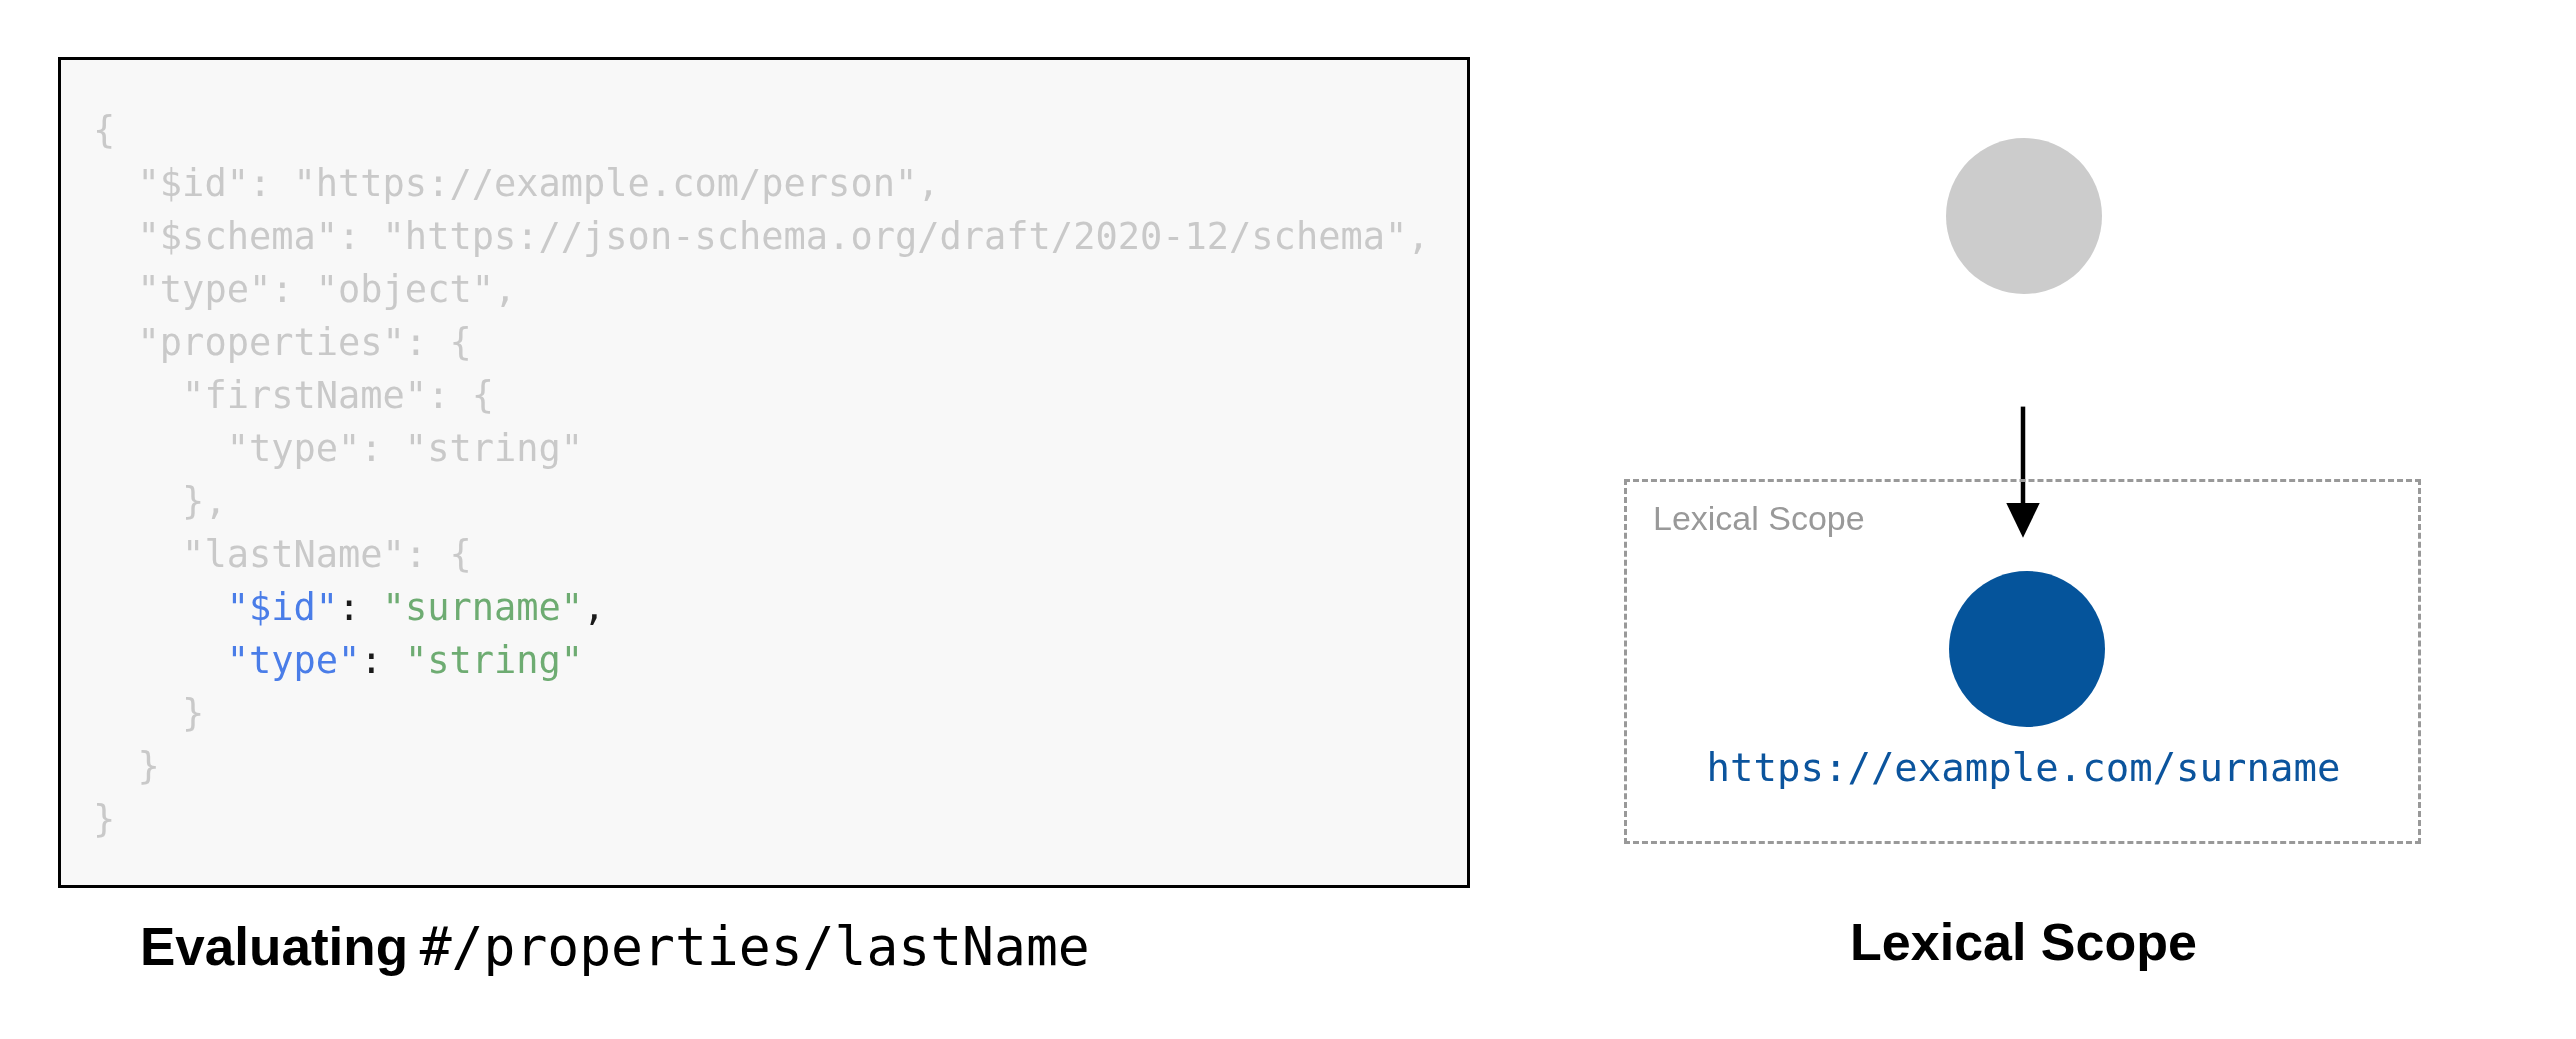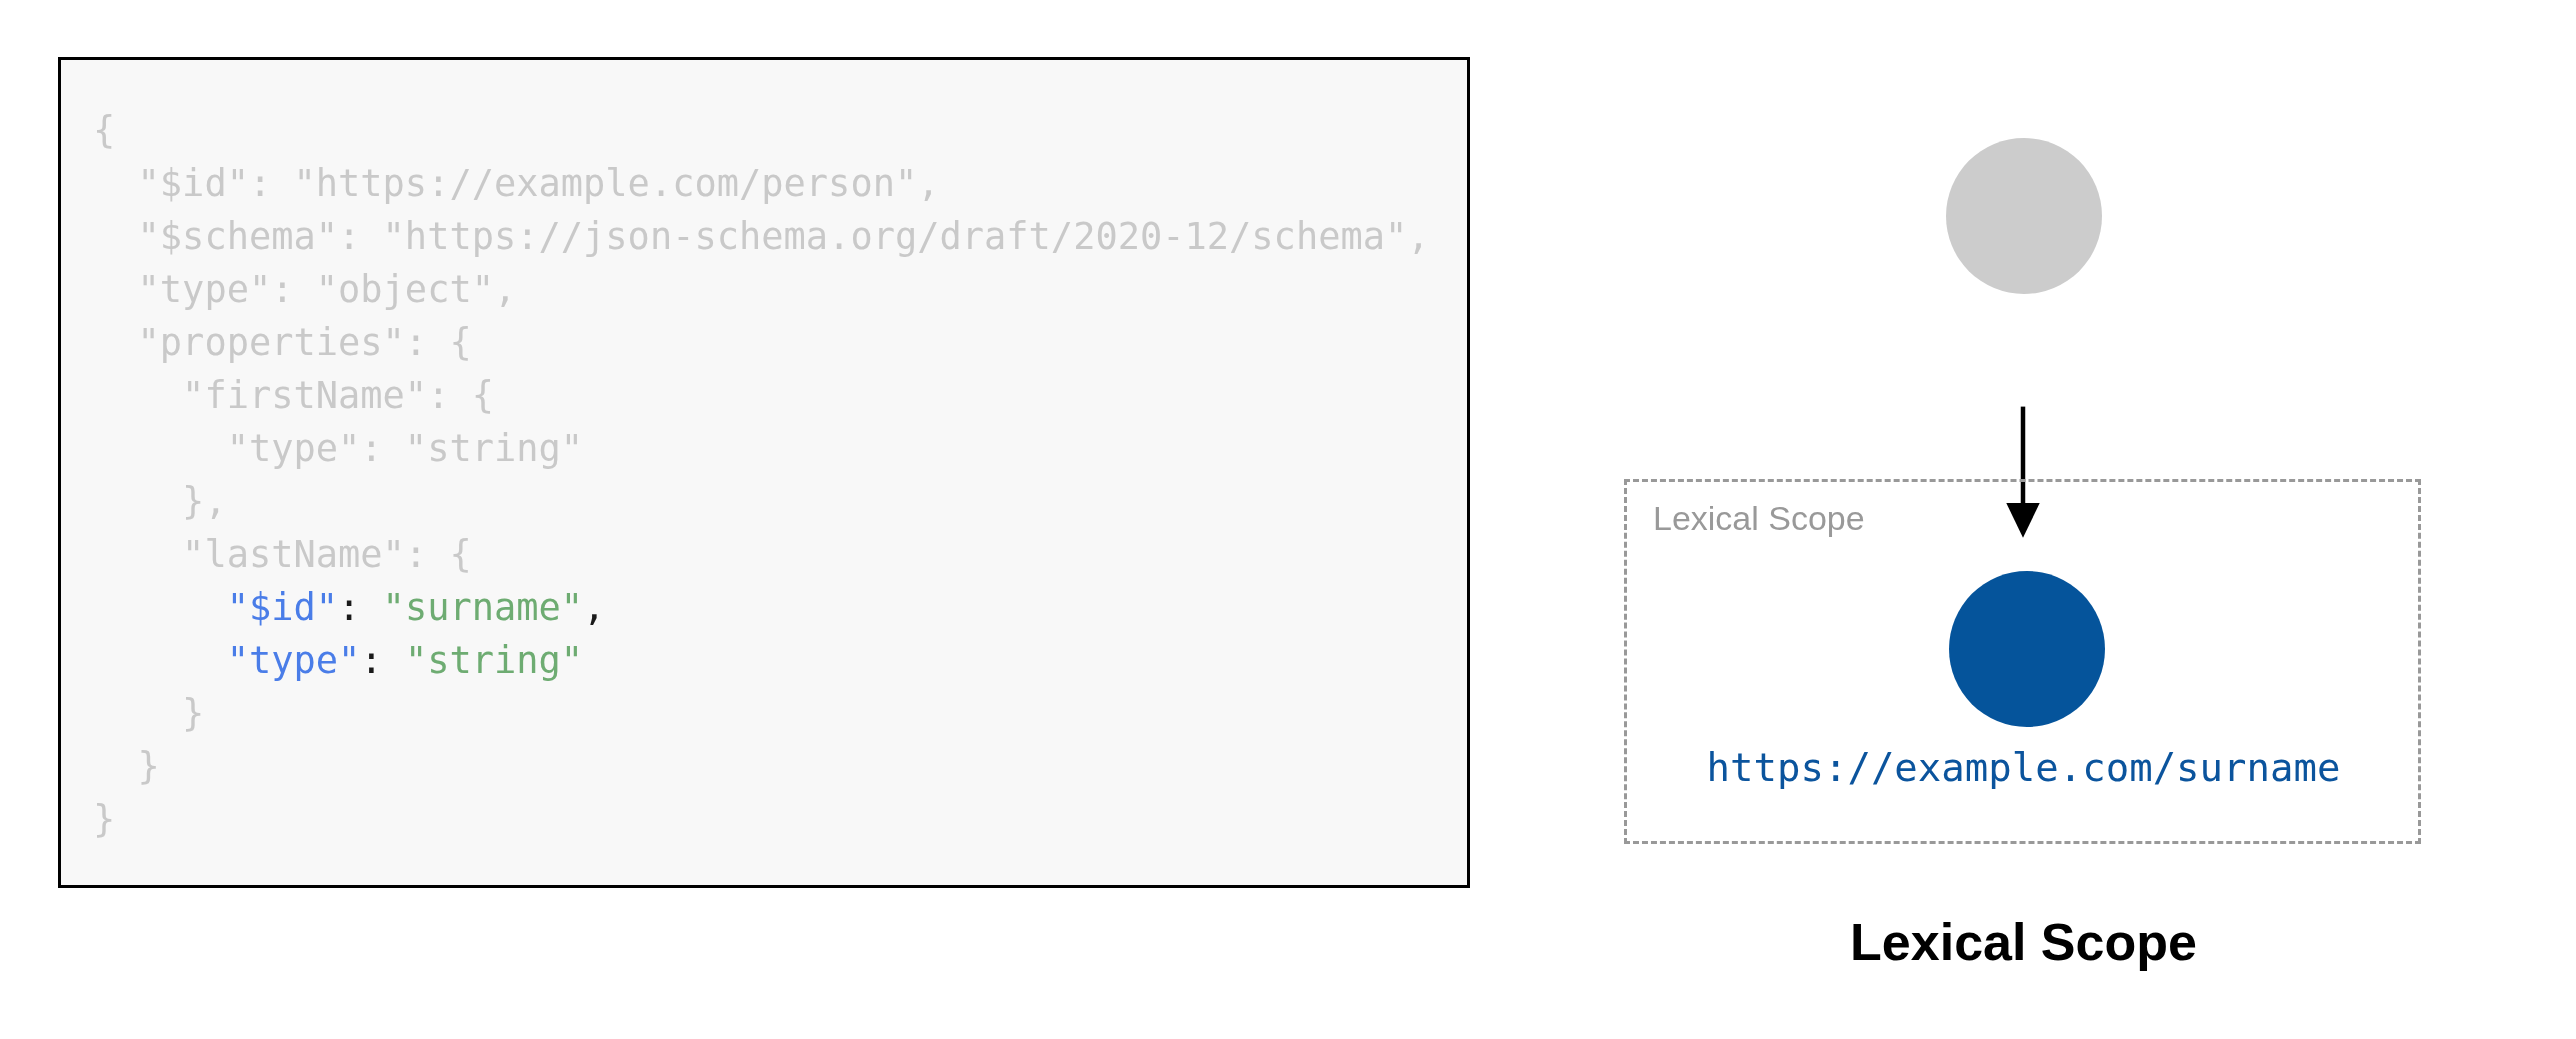--- a/index.html
+++ b/index.html
@@ -132,20 +132,23 @@
 <span class="tok-muted">    },</span>
 <span class="tok-muted">    "lastName": {</span>
 <span class="tok-muted">      </span><span class="tok-key">"$id"</span><span class="tok-punct">: </span><span class="tok-str">"surname"</span><span class="tok-punct">,</span>
 <span class="tok-muted">      </span><span class="tok-key">"type"</span><span class="tok-punct">: </span><span class="tok-str">"string"</span>
 <span class="tok-muted">    }</span>
 <span class="tok-muted">  }</span>
 <span class="tok-muted">}</span>
 </pre>
   </div>
 
+  <div class="left-caption">
+    <span class="cap-bold">Evaluating</span><span class="cap-mono">#/properties/lastName</span>
+  </div>
 
   <div class="circle parent"></div>
 
 
   <svg class="arrow-svg" width="36" height="133" viewBox="0 0 56 205">
     <line x1="28" y1="0" x2="28" y2="152" stroke="#000000" stroke-width="7"></line>
     <polygon points="2,150 54,150 28,204" fill="#000000"></polygon>
   </svg>
 
   <div class="scope-box">

